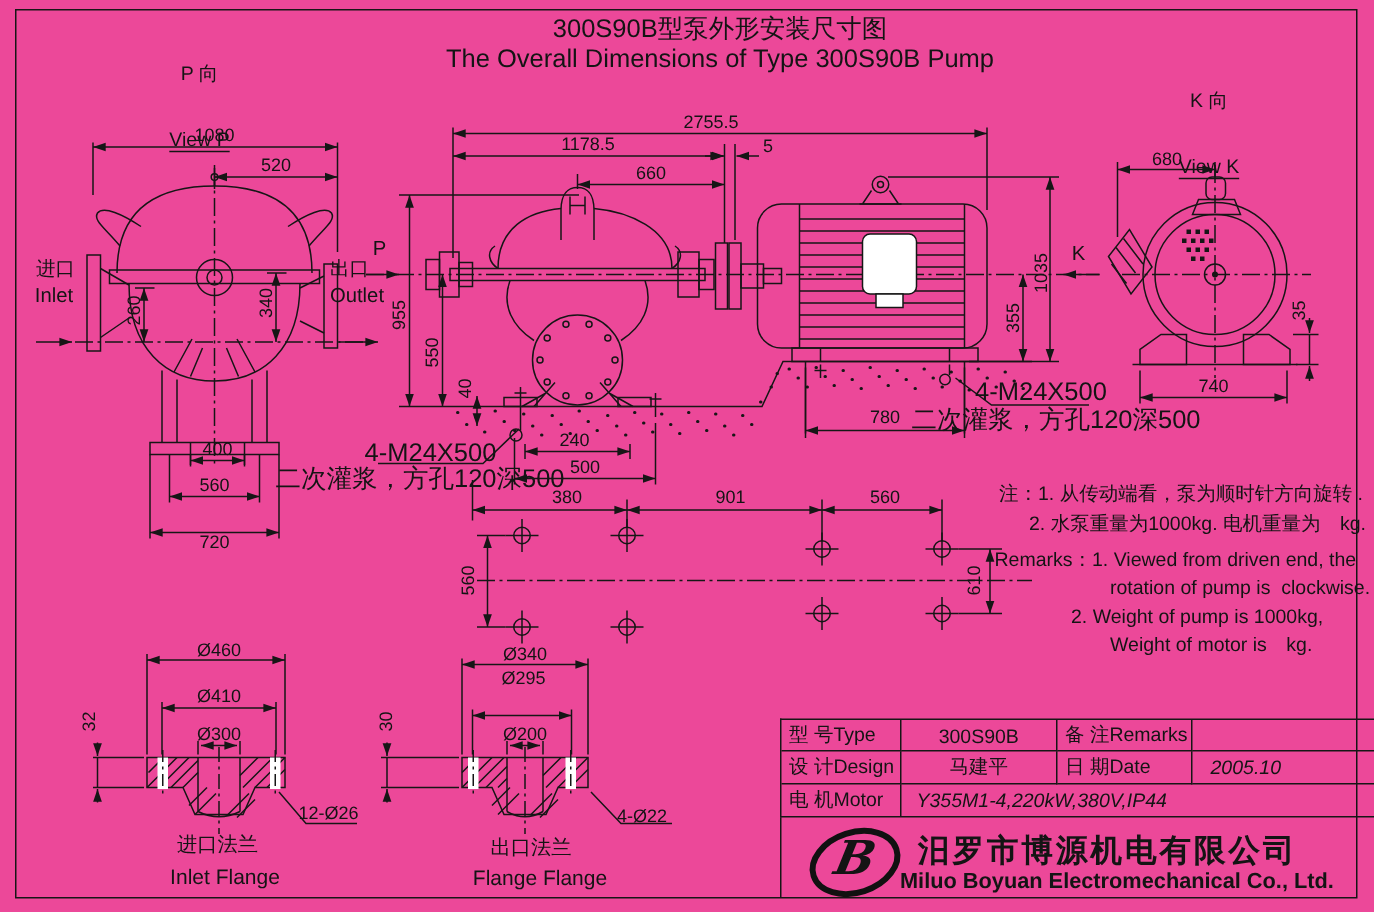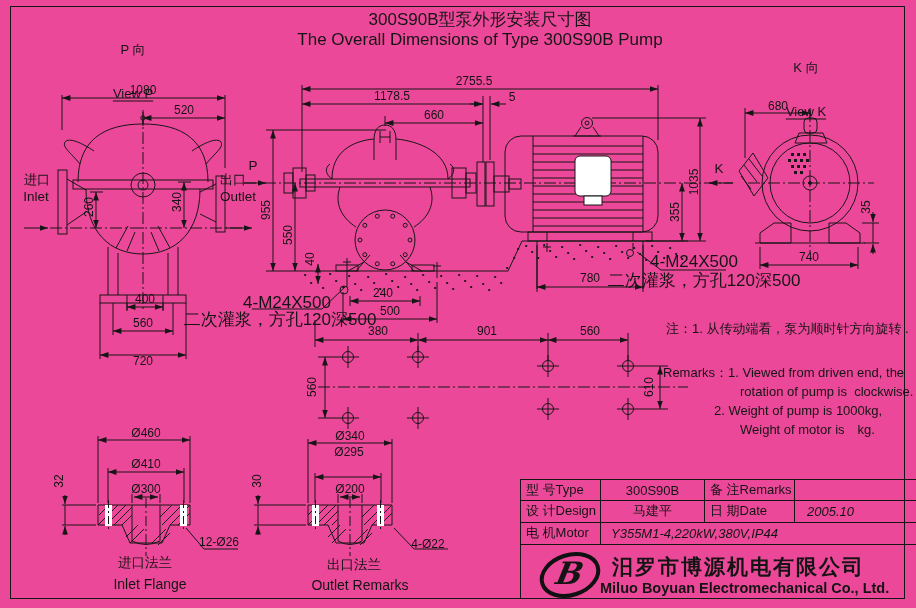--- a/index.html
+++ b/index.html
@@ -304,40 +304,41 @@
   <div class="lbl v" style="left:312px;top:387px">560</div>
   <div class="lbl v" style="left:649px;top:387px">610</div>
 
   <div class="lbl f13" style="left:806px;top:67px">K 向</div>
   <div class="lbl f13 u" style="left:806px;top:83px">View K</div>
   <div class="lbl" style="left:778px;top:106px">680</div>
   <div class="lbl v" style="left:866px;top:207px">35</div>
   <div class="lbl" style="left:809px;top:257px">740</div>
 
   <div class="lbl note" style="left:666px;top:322px">注：1. 从传动端看，泵为顺时针方向旋转 .</div>
+  <div class="lbl note" style="left:686px;top:342px">2. 水泵重量为1000kg. 电机重量为　kg.</div>
   <div class="lbl note" style="left:663px;top:366px">Remarks：1. Viewed from driven end, the</div>
   <div class="lbl note" style="left:740px;top:385px">rotation of pump is  clockwise.</div>
   <div class="lbl note" style="left:714px;top:404px">2. Weight of pump is 1000kg,</div>
   <div class="lbl note" style="left:740px;top:423px">Weight of motor is　kg.</div>
 
   <div class="lbl" style="left:146px;top:433px">Ø460</div>
   <div class="lbl" style="left:146px;top:464px">Ø410</div>
   <div class="lbl" style="left:146px;top:489px">Ø300</div>
   <div class="lbl v" style="left:59px;top:481px">32</div>
   <div class="lbl" style="left:219px;top:542px">12-Ø26</div>
   <div class="lbl f135" style="left:145px;top:563px">进口法兰</div>
   <div class="lbl f14" style="left:150px;top:584px">Inlet Flange</div>
 
   <div class="lbl" style="left:350px;top:436px">Ø340</div>
   <div class="lbl" style="left:349px;top:452px">Ø295</div>
   <div class="lbl" style="left:350px;top:489px">Ø200</div>
   <div class="lbl v" style="left:257px;top:481px">30</div>
   <div class="lbl" style="left:428px;top:544px">4-Ø22</div>
   <div class="lbl f135" style="left:354px;top:565px">出口法兰</div>
-  <div class="lbl f14" style="left:360px;top:585px">Outlet Remarks</div>
+  <div class="lbl f14" style="left:360px;top:585px">Flange Flange</div>
 
   <div class="tb">
     <div class="c">型 号Type</div>
     <div class="c val">300S90B</div>
     <div class="c">备 注Remarks</div>
     <div class="c noR"></div>
     <div class="c">设 计Design</div>
     <div class="c val">马建平</div>
     <div class="c">日 期Date</div>
     <div class="c noR" style="padding-left:12px">2005.10</div>

